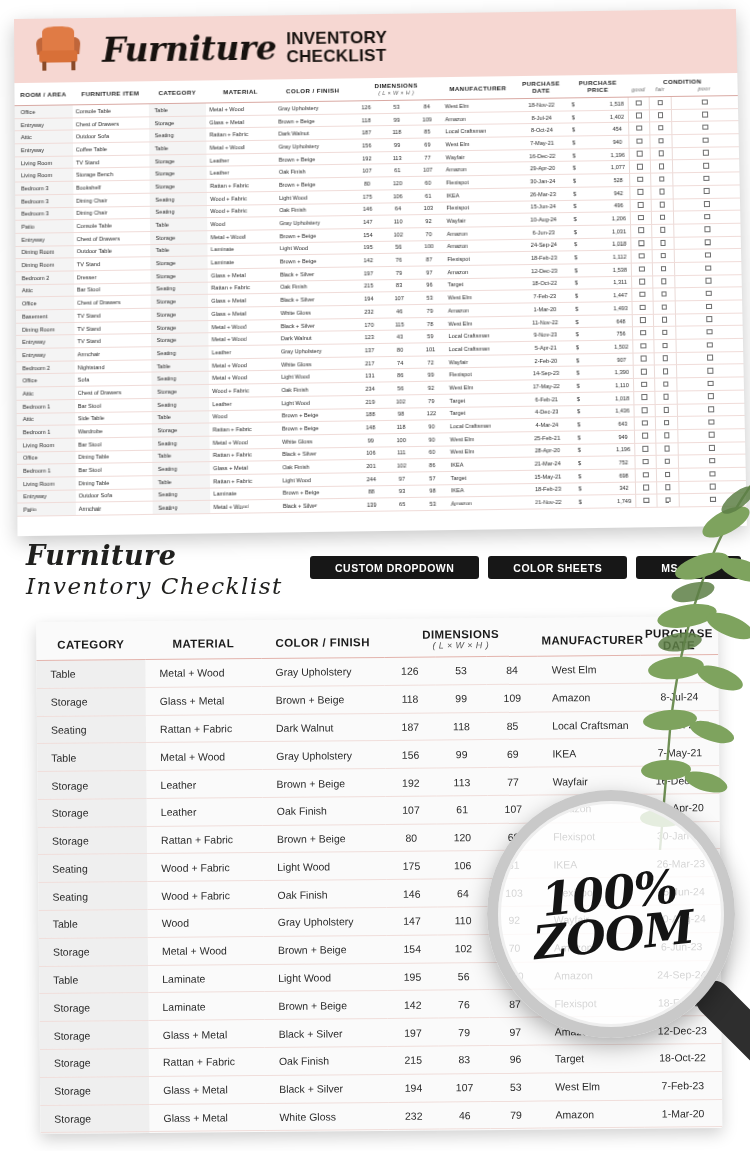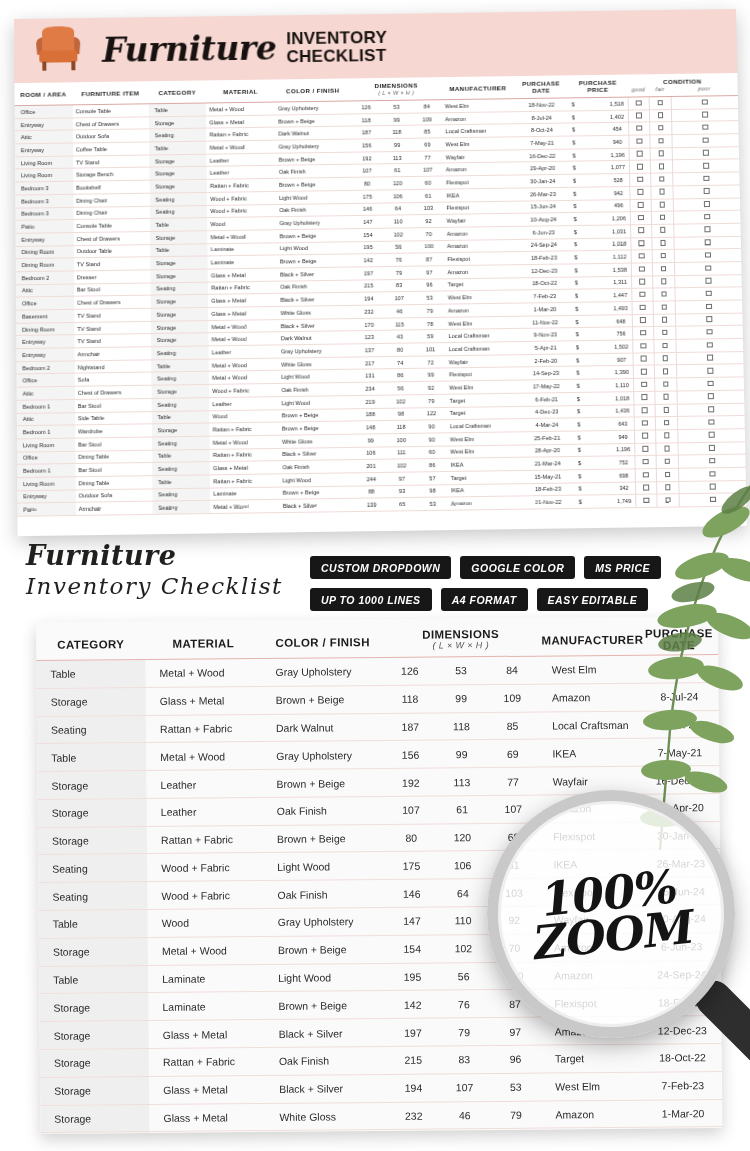--- a/index.html
+++ b/index.html
@@ -65,21 +65,21 @@
   .mid-title {
     position:absolute; left:26px; top:0px;
     font-family:"DejaVu Serif", serif; font-style:italic; color:#20201e;
   }
   .mid-title .l1 { font-size:27px; font-weight:700; letter-spacing:.5px;}
   .mid-title .l2 { font-size:23px; font-weight:400; letter-spacing:1.5px; margin-top:2px;}
   .badges { position:absolute; left:310px; top:16px; width:420px; }
   .badge-row { display:flex; gap:9px; margin-bottom:9px; }
   .badge {
     background:#171717; color:#fff; font-size:10.5px; font-weight:700;
-    letter-spacing:.5px; padding:6px 11px 5px; border-radius:3px; white-space:nowrap;font-style:italic;
+    letter-spacing:.5px; padding:6px 25px 5px; border-radius:3px; white-space:nowrap;
   }
 
   
   .bot-sheet {
     position:absolute; left:36px; top:622px; width:682px; height:512px;
     background:#fafafa; border-radius:2px;
     box-shadow:0 6px 16px rgba(0,0,0,.18);
     overflow:hidden; z-index:3;
     transform: perspective(1600px) rotateZ(-0.5deg);
     transform-origin: 0 0;
@@ -765,27 +765,22 @@
 </div>
 
 <div class="mid">
   <div class="mid-title">
     <div class="l1">Furniture</div>
     <div class="l2">Inventory Checklist</div>
   </div>
   <div class="badges">
     <div class="badge-row">
       <span class="badge">CUSTOM DROPDOWN</span>
-      <span class="badge">GOOGLE COLOR</span>
+      <span class="badge">COLOR SHEETS</span>
       <span class="badge">MS PRICE</span>
-    </div>
-    <div class="badge-row">
-      <span class="badge">UP TO 1000 LINES</span>
-      <span class="badge">A4 FORMAT</span>
-      <span class="badge">EASY EDITABLE</span>
     </div>
   </div>
 </div>
 
 <div class="bot-sheet">
   <table class="zoom">
     <colgroup>
       <col style="width:16%">
         <col style="width:17%">
         <col style="width:18%">

